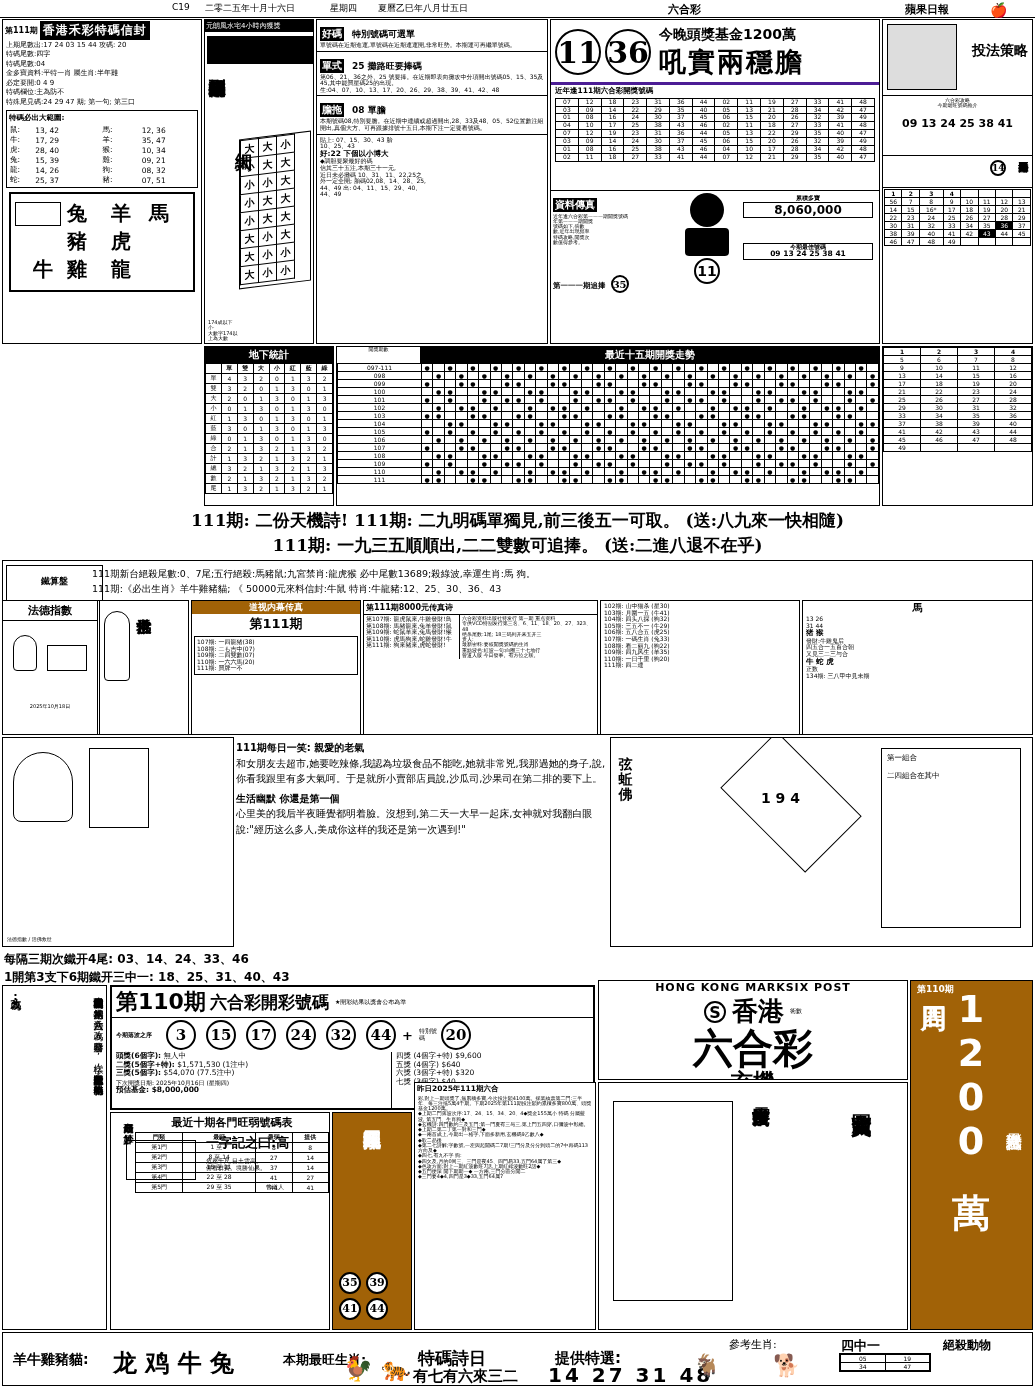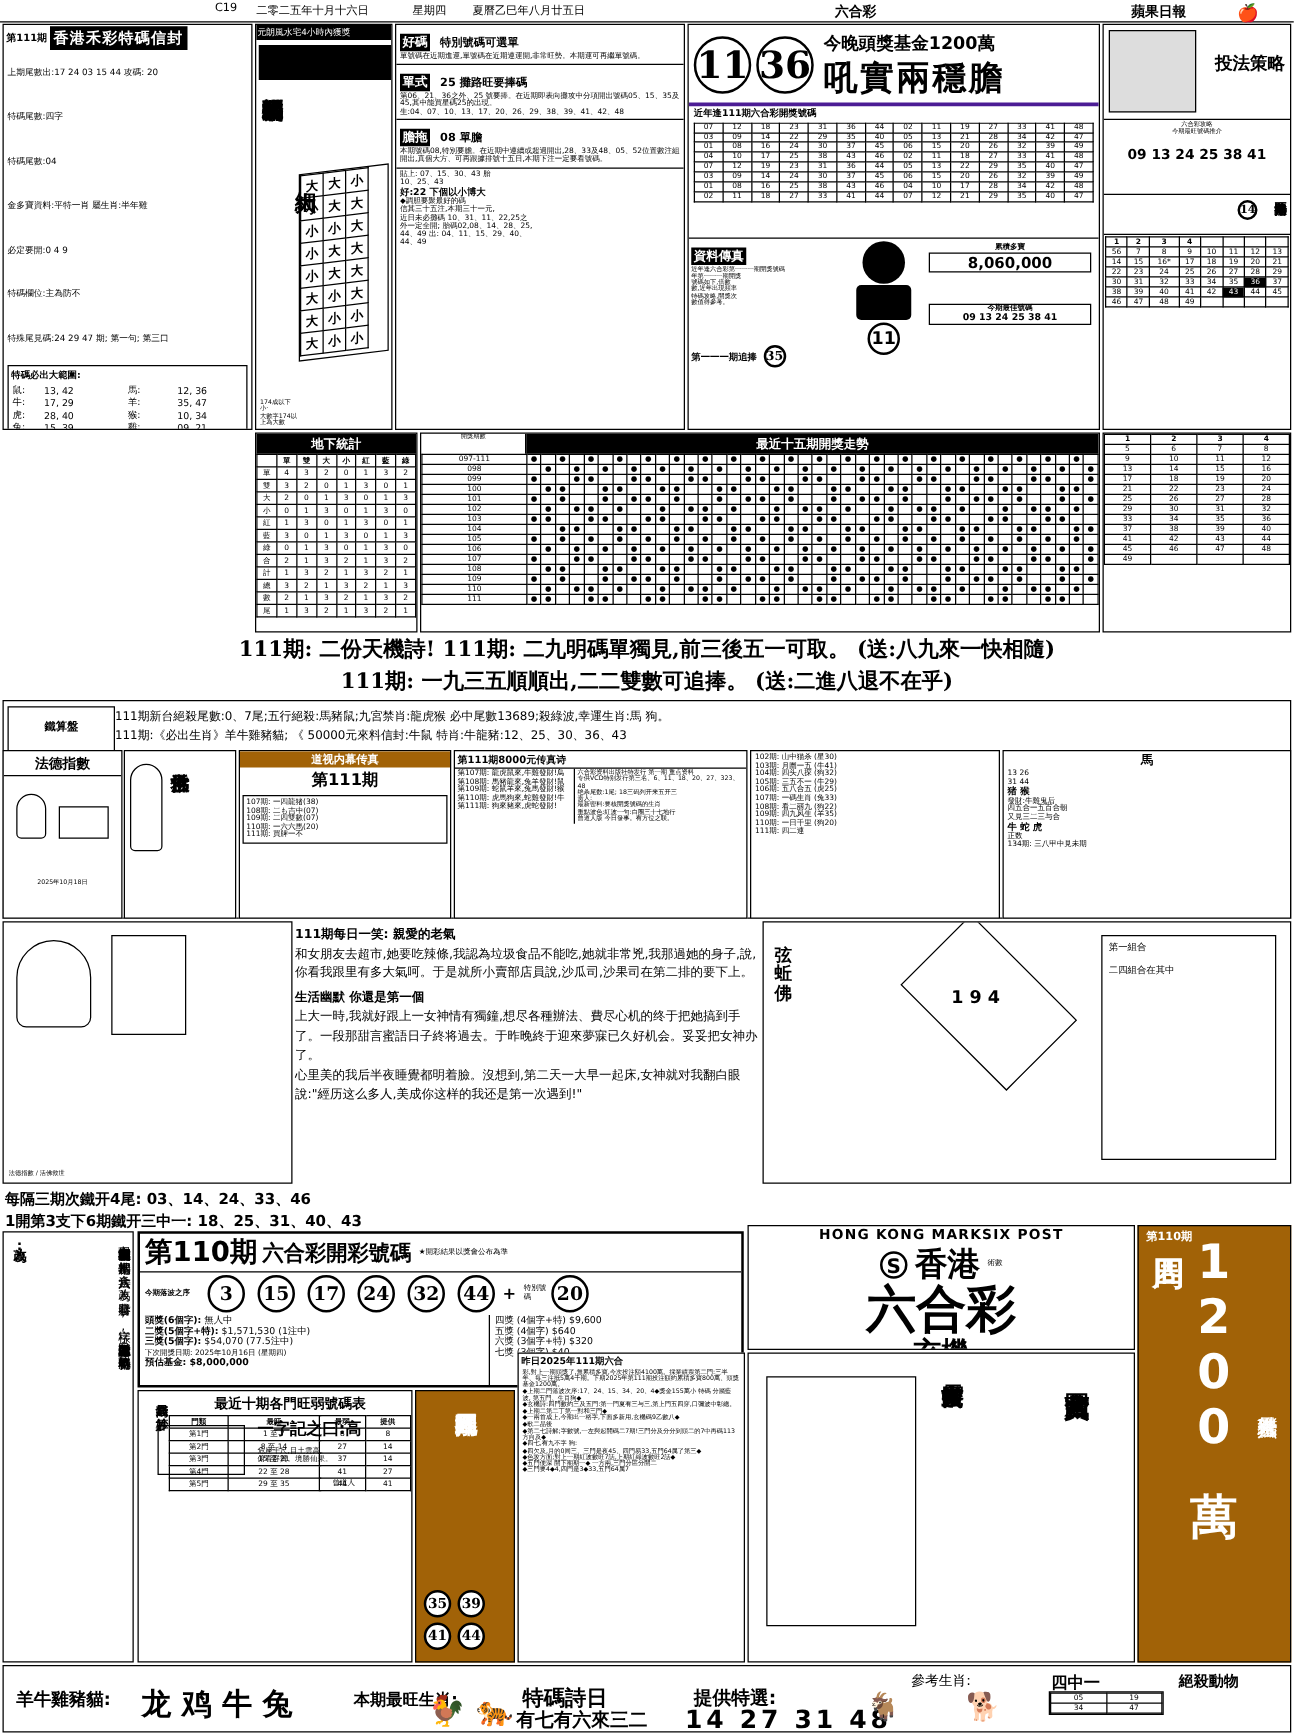--- a/index.html
+++ b/index.html
@@ -27,21 +27,21 @@
 
   
   #topbar { position:absolute; left:0; top:0; width:1035px; height:18px; border-bottom:1px solid #000; }
   #topbar .c { position:absolute; top:2px; font-size:9px; }
 
   
   #leftPanel { left:2px; top:19px; width:200px; height:325px; }
   #lpTitleRow { display:flex; align-items:center; padding:1px 2px; }
   #lpTitleRow .k { font-size:8px; font-weight:bold; }
   #lpBanner { background:#000; color:#fff; font-size:12px; font-weight:bold; padding:1px 3px; margin-left:2px; letter-spacing:1px; }
-  .lpLine { font-size:7px; padding:13px 3px; line-height:1.35; }
+  .lpLine { font-size:7px; padding:0 3px; line-height:1.35; }
   #lpRange { margin:3px 3px 0 3px; border:1px solid #000; font-size:7.5px; padding:2px; }
   #lpRange table { border-collapse:collapse; width:100%; font-size:7.5px; }
   #lpRange td { padding:0 1px; white-space:nowrap; }
   #zodiacBox { margin:4px auto 0 auto; width:186px; height:100px; border:2px solid #000; position:relative; }
   .zc { position:absolute; font-size:20px; font-weight:bold; font-family:"DejaVu Serif", serif; }
 
   
   #col2 { left:204px; top:19px; width:110px; height:325px; }
   #col2 .hdr { background:#000; color:#fff; font-size:7px; padding:1px; }
   #col2 .vtext { position:absolute; left:3px; top:46px; font-size:17px; font-weight:bold; line-height:1.05; writing-mode:vertical-rl; text-orientation:upright; }
@@ -1430,21 +1430,21 @@
     </tbody>
       </table>
   </div>
 
   <div id="redlines">
     <div>111期:  二份天機詩!   111期:  二九明碼單獨見,前三後五一可取。  (送:八九來一快相隨)</div>
     <div>111期:  一九三五順順出,二二雙數可追捧。  (送:二進八退不在乎)</div>
   </div>
 
   <div id="midband"></div>
-  <div class="bx" id="mbLeftLogo" style="position:absolute;left:6px;top:565px;width:86px;height:36px;">
+  <div class="bx" id="mbLeftLogo" style="position:absolute;left:6px;top:565px;width:97px;height:36px;">
     <div class="ctr b" style="font-size:9px;padding-top:9px;">鐵算盤</div>
   </div>
   <div id="killLines" style="top:566px;">
     <div>111期新台絕殺尾數:0、7尾;五行絕殺:馬豬鼠;九宮禁肖:龍虎猴 必中尾數13689;殺綠波,幸運生肖:馬 狗。</div>
     <div>111期:《必出生肖》羊牛雞豬貓;  《 50000元來料信封:牛鼠 特肖:牛龍豬:12、25、30、36、43</div>
   </div>
 
   <div class="bx" id="blkA">
     <div class="ctr b" style="font-size:11px;padding:2px;">法德指數</div>
     <div style="height:84px;border-top:1px solid #000;position:relative;">
@@ -1524,21 +1524,20 @@
   <div class="bx" id="leftArt">
     <div style="position:absolute;left:10px;top:14px;width:60px;height:70px;border:1px solid #000;border-radius:30px 30px 8px 8px;"></div>
     <div style="position:absolute;left:86px;top:10px;width:60px;height:80px;border:1px solid #000;"></div>
     <div class="tiny" style="position:absolute;left:4px;bottom:4px;width:220px;">法德指數 / 活佛救世</div>
   </div>
 
   <div id="article">
     <div id="artTitle">111期每日一笑:  親愛的老氣</div>
     <div>和女朋友去超市,她要吃辣條,我認為垃圾食品不能吃,她就非常兇,我那過她的身子,說,你看我跟里有多大氣呵。于是就所小賣部店員說,沙瓜司,沙果司在第二排的要下上。</div>
     <div class="b" style="margin-top:4px;">生活幽默  你還是第一個</div>
-    <div>上大一時,我就好跟上一女神情有獨鐘,想尽各種辦法、費尽心机的终于把她搞到手了。一段那甜言蜜語日子終将過去。于昨晚終于迎來夢寐已久好机会。妥妥把女神办了。</div>
     <div>心里美的我后半夜睡覺都明着臉。沒想到,第二天一大早一起床,女神就对我翻白眼說:"經历这么多人,美成你这样的我还是第一次遇到!"</div>
   </div>
 
   <div class="bx" id="rightArt">
     <div class="vert b" style="position:absolute;left:6px;top:6px;font-size:14px;">弦 蚯 佛</div>
     <div style="position:absolute;left:120px;top:24px;width:120px;height:80px;border:1px solid #000;transform:rotate(45deg);"></div>
     <div style="position:absolute;left:150px;top:52px;font-size:14px;font-weight:bold;">1 9 4</div>
     <div style="position:absolute;left:270px;top:10px;width:140px;height:180px;border:1px solid #000;"></div>
     <div class="sm" style="position:absolute;left:276px;top:16px;">第一組合</div>
     <div class="sm" style="position:absolute;left:276px;top:34px;">二四組合在其中</div>

